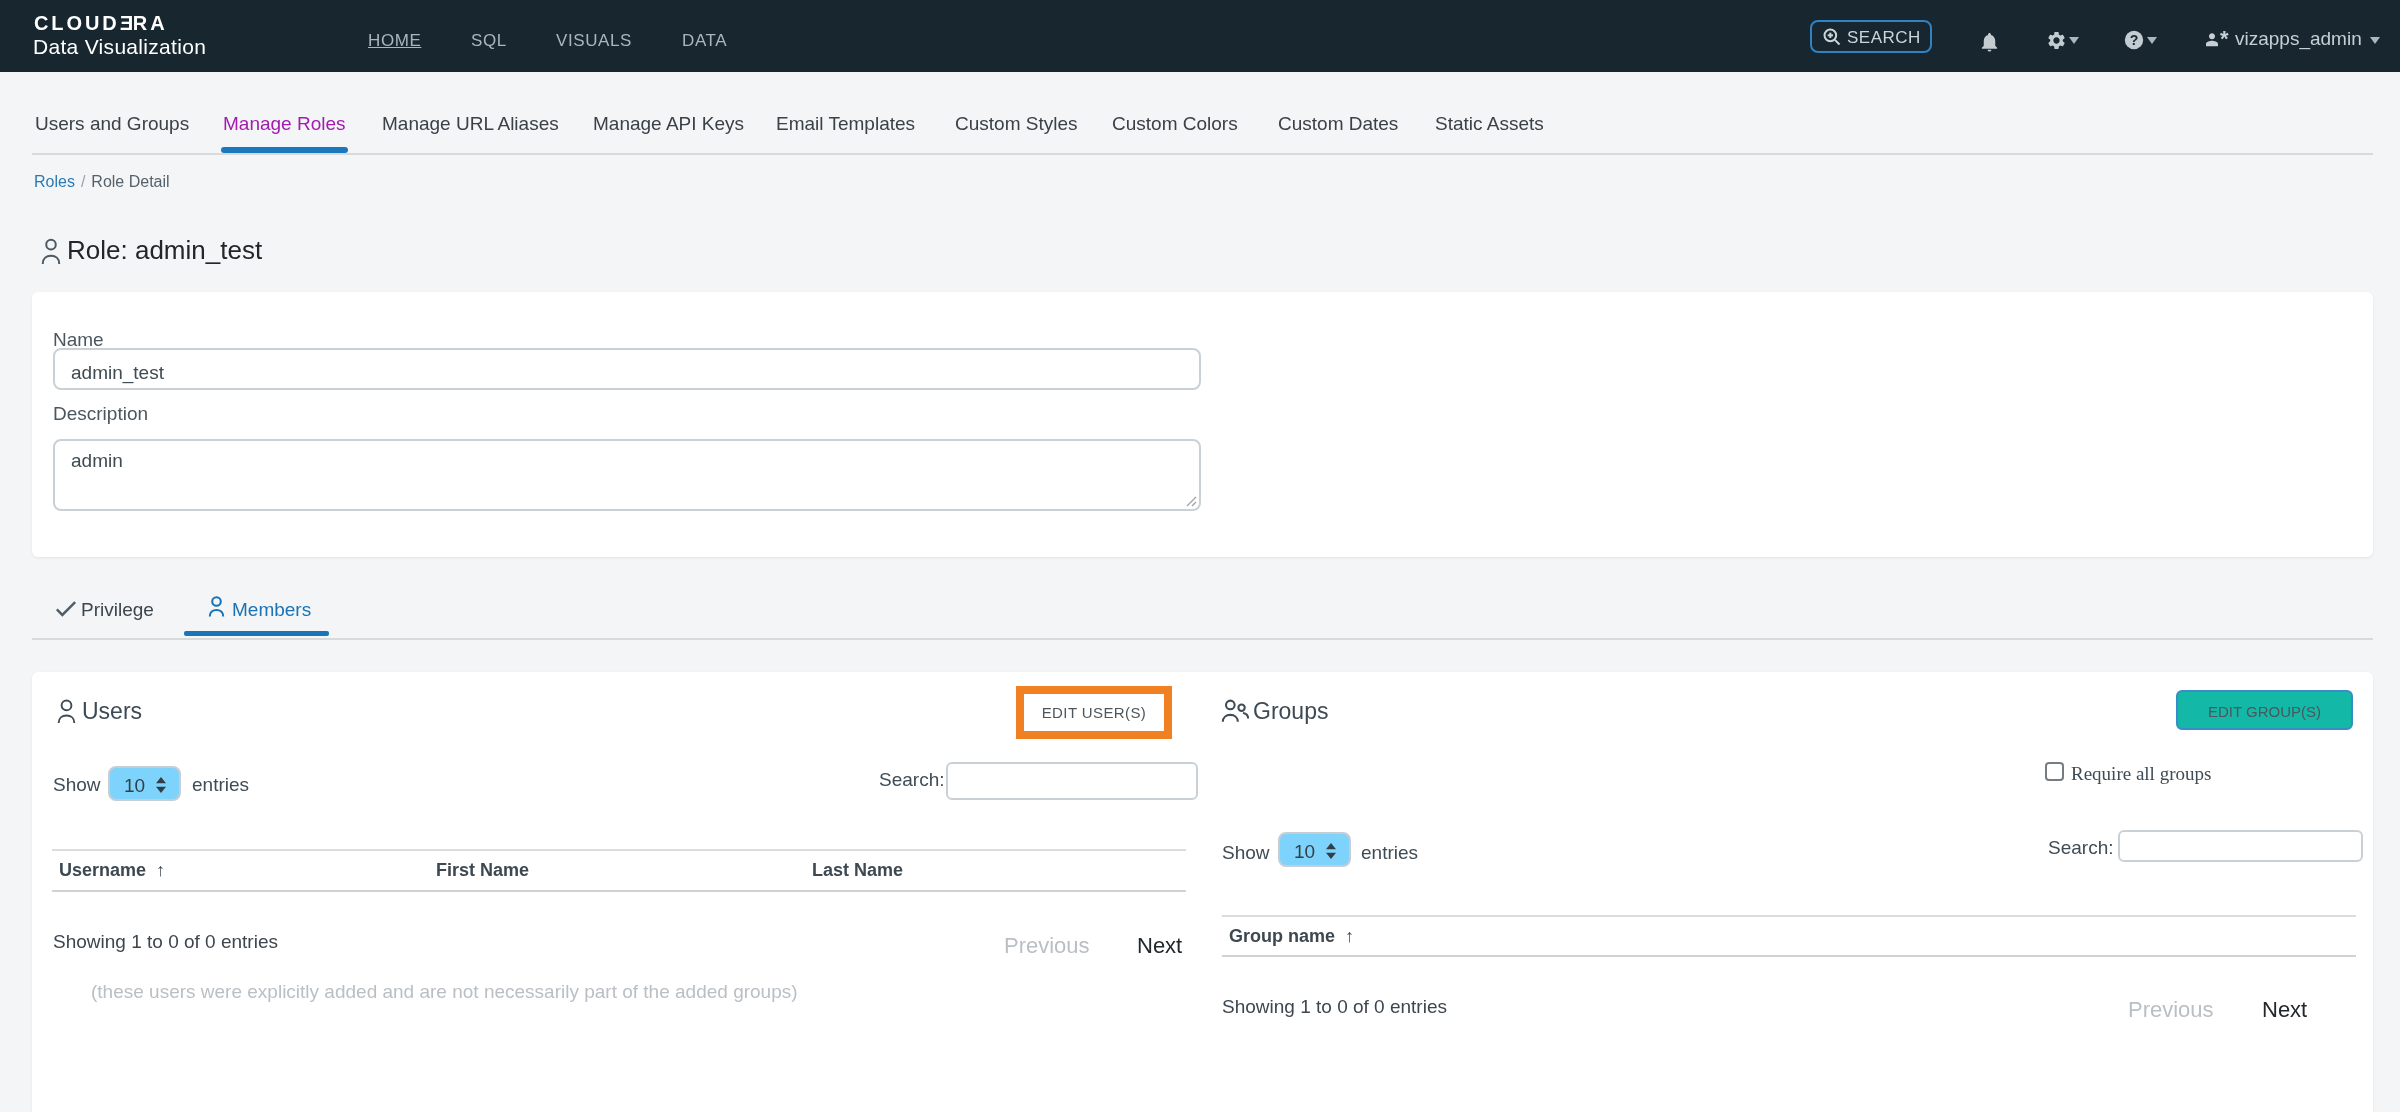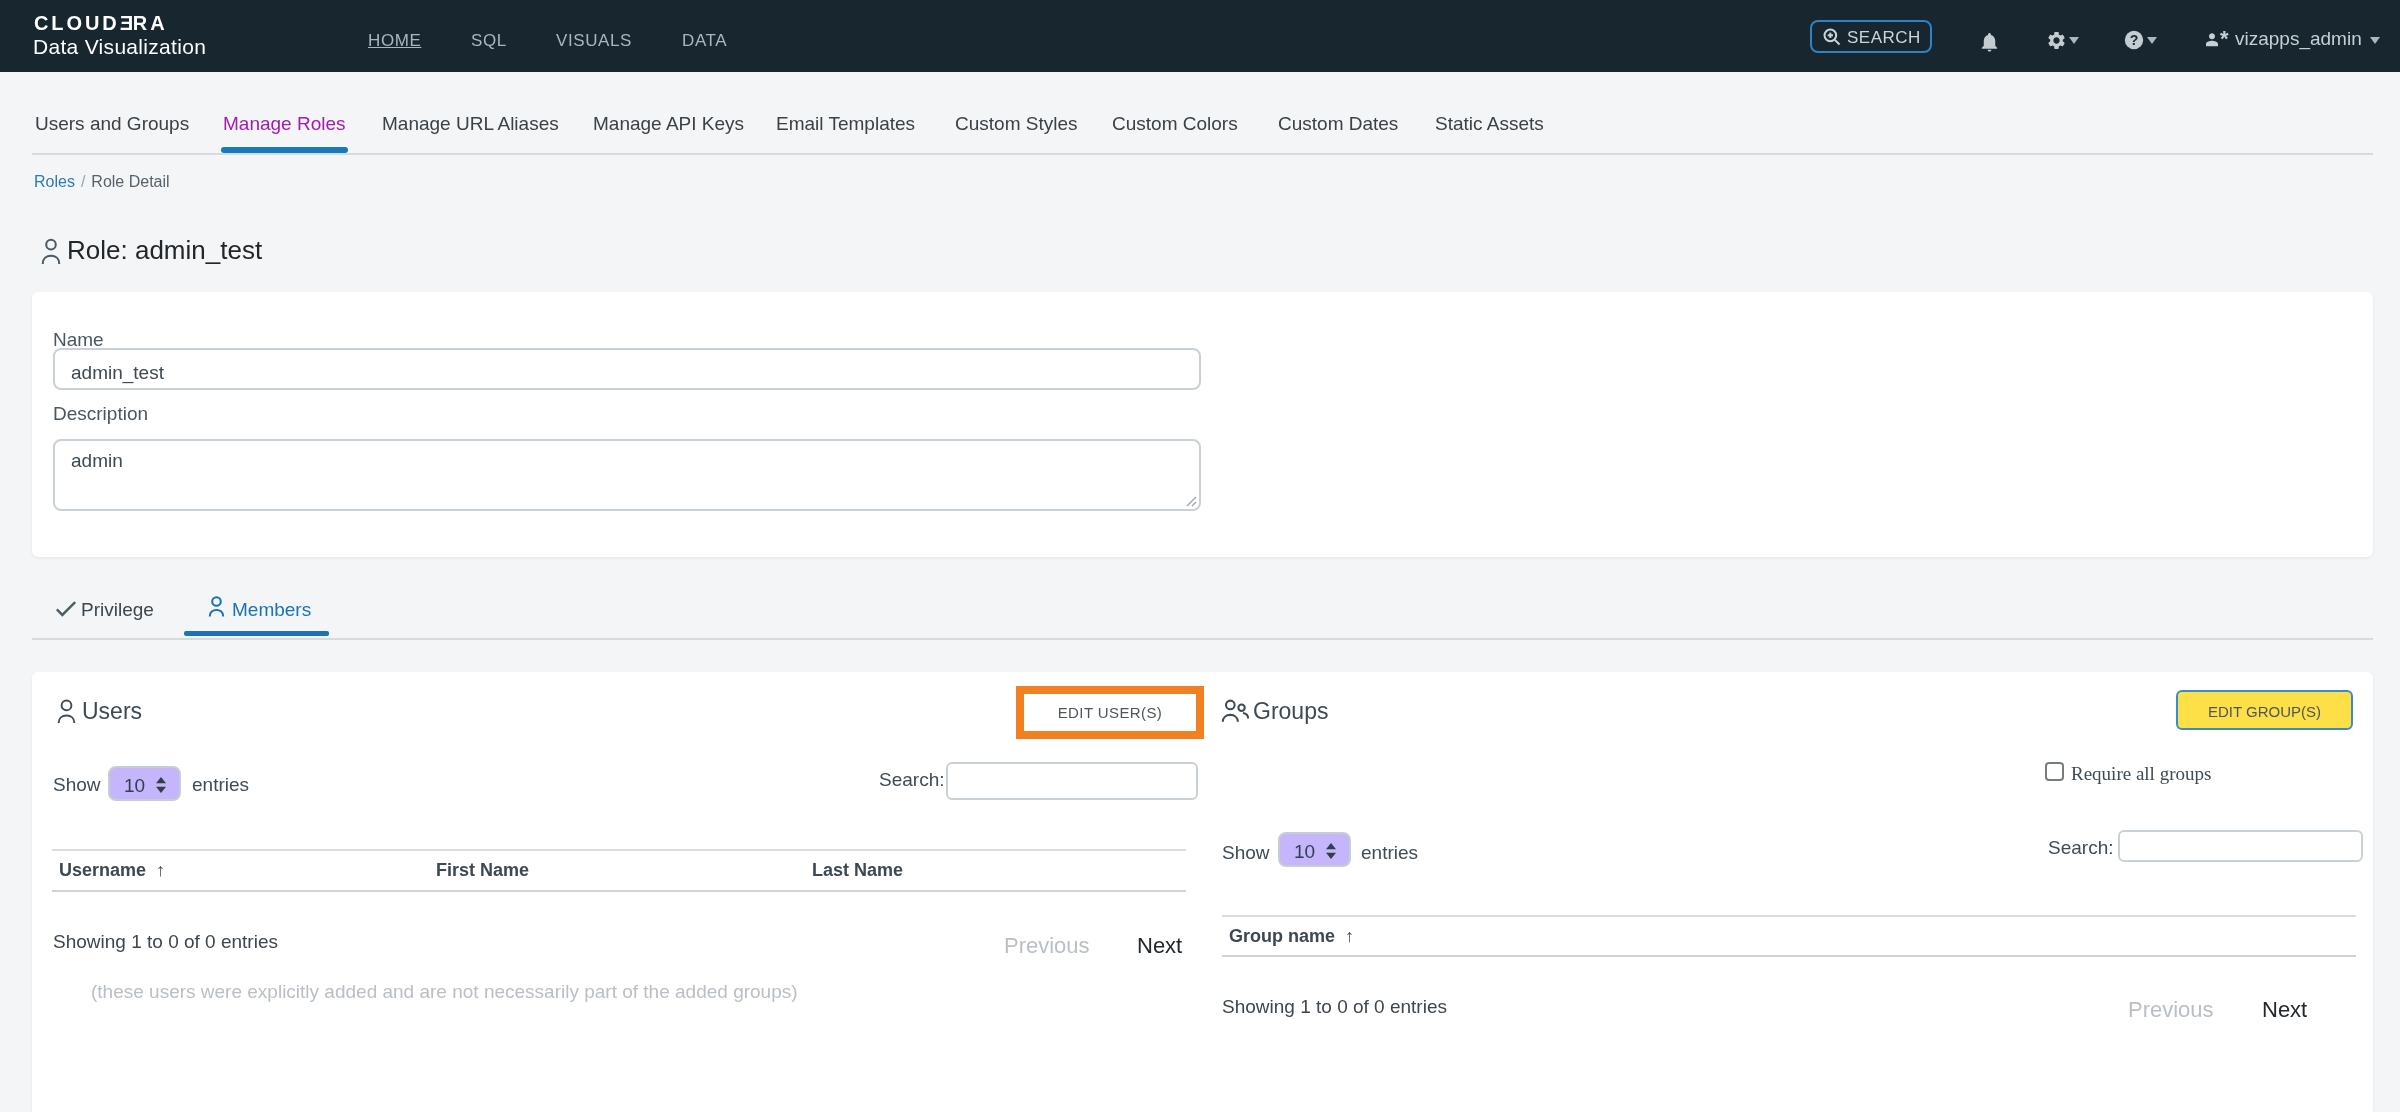--- a/index.html
+++ b/index.html
@@ -37,26 +37,26 @@
 #descarea span { position:absolute; left:16px; top:10px; font-size:19px; color:#3f4a51; line-height:1; }
 
 #subtabs { position:absolute; left:0; top:575px; width:2056px; height:70px; }
 #stab1 { position:absolute; left:81px; top:25px; font-size:19px; color:#3c464d; line-height:1; }
 #stab2 { position:absolute; left:232px; top:25px; font-size:19px; color:#1a73b4; line-height:1; }
 #stab-underline { position:absolute; left:184px; top:56px; width:145px; height:5px; background:#1b74b6; border-radius:2px; }
 #stab-line { position:absolute; left:32px; top:63px; width:2341px; height:2px; background:#d8dadc; }
 
 #card2 { position:absolute; left:32px; top:672px; width:2341px; height:440px; background:#fff; border-radius:6px 6px 0 0; box-shadow:0 1px 3px rgba(0,0,0,0.07); }
 .phead { position:absolute; top:28px; font-size:23px; color:#3d4a54; line-height:1; }
-#editusers-ring { position:absolute; left:984px; top:14px; width:188px; height:53px; border:8px solid #f08021; background:#fff; }
+#editusers-ring { position:absolute; left:984px; top:14px; width:156px; height:53px; border:8px solid #f08021; background:#fff; }
 #editusers-ring span { position:absolute; left:0; right:0; top:11px; font-size:15px; letter-spacing:0.4px; color:#4c565c; text-align:center; line-height:1; }
-#editgroups { position:absolute; left:2144px; top:18px; width:177px; height:40px; border:2px solid #3a8cc9; border-radius:6px; background:#fde047; }
+#editgroups { position:absolute; left:2144px; top:18px; width:177px; height:40px; border:2px solid #3a8cc9; border-radius:6px; background:#14b8a6; }
 #editgroups span { position:absolute; left:0; right:0; top:12px; font-size:15px; letter-spacing:0px; color:#4c565c; text-align:center; line-height:1; }
 .showrow { position:absolute; font-size:19px; color:#3f4c55; line-height:1; }
-.selbox { position:absolute; width:73px; height:35px; border:2px solid #c6ced4; border-radius:8px; background:#c4b5fd; }
+.selbox { position:absolute; width:73px; height:35px; border:2px solid #c6ced4; border-radius:8px; background:#7dd3fc; }
 .selbox .num { position:absolute; left:14px; top:8px; font-size:19px; color:#333f48; line-height:1; }
 .srchlabel { position:absolute; font-size:19px; color:#3f4c55; line-height:1; }
 .srchinput { position:absolute; height:38px; border:2px solid #c9d1d6; border-radius:6px; background:#fff; }
 .tline { position:absolute; height:2px; background:#dadde0; }
 .thead { position:absolute; font-size:18px; font-weight:bold; color:#3d4850; line-height:1; }
 .showing { position:absolute; font-size:19px; color:#3d464e; line-height:1; }
 .prev { position:absolute; font-size:22px; color:#b9bfc4; line-height:1; }
 .next { position:absolute; font-size:22px; color:#22272b; line-height:1; }
 #note { position:absolute; left:21px; top:310px; font-size:19px; color:#b9bfc4; line-height:1;margin-left:38px; }
 #chkbox { position:absolute; left:2013px; top:90px; width:19px; height:19px; border:2px solid #757c82; border-radius:4px; background:#fff; }

